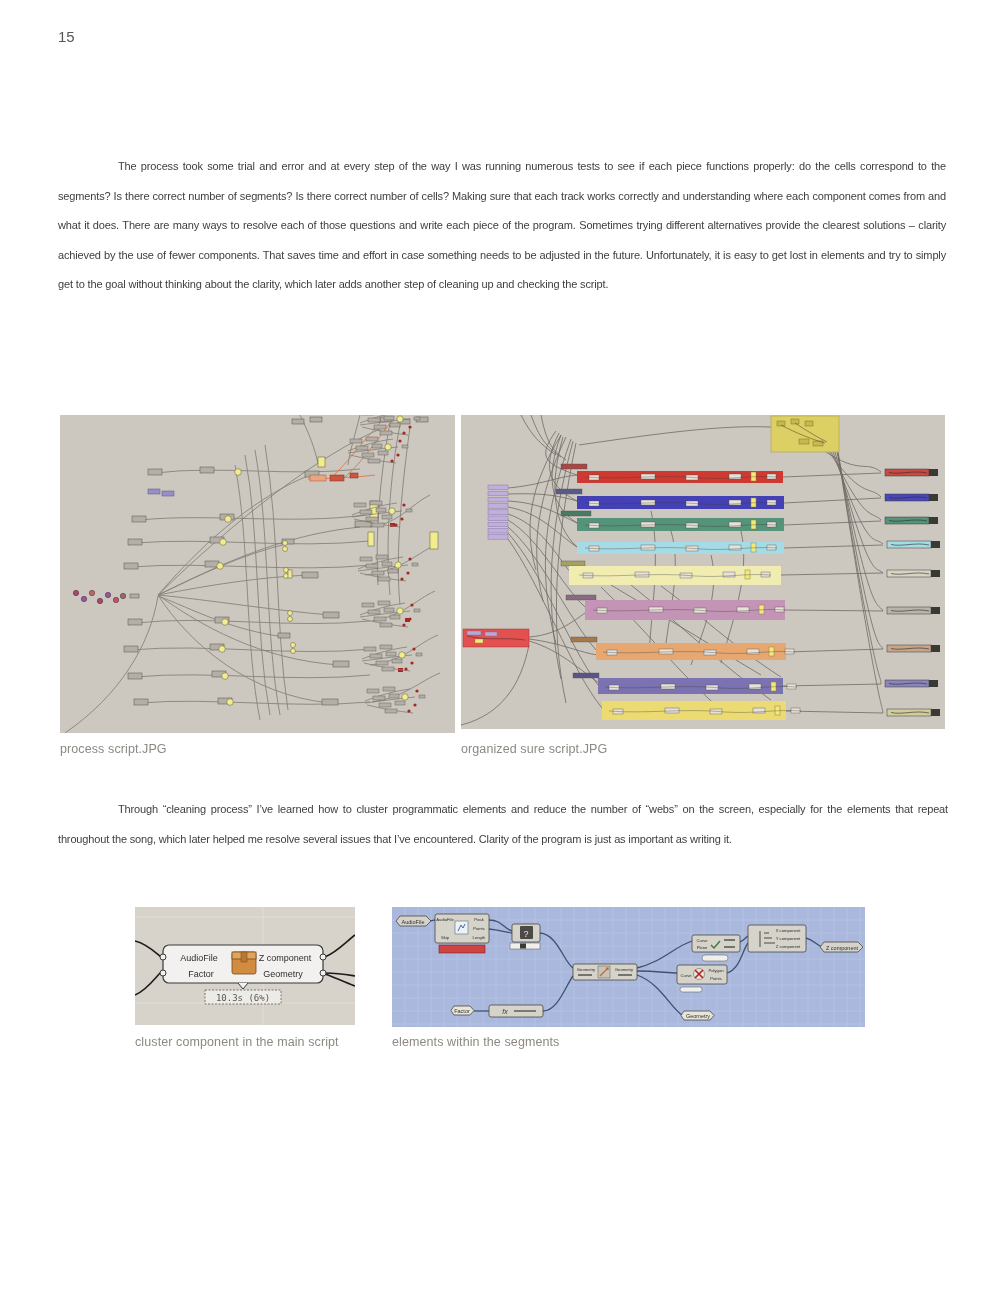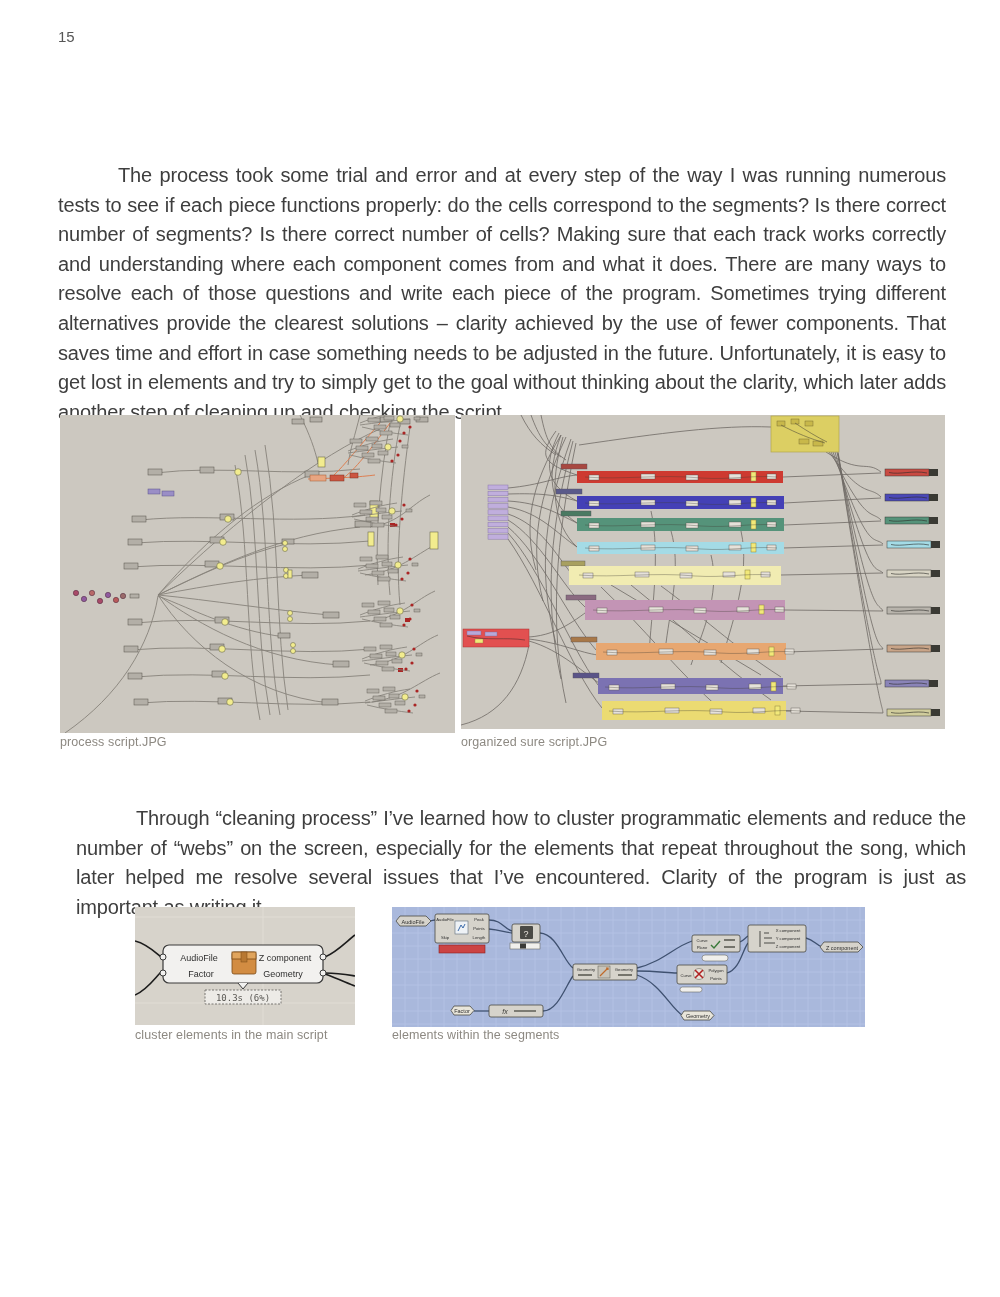--- a/index.html
+++ b/index.html
@@ -1,25 +1,25 @@
 <!DOCTYPE html>
 <html><head>
 <meta charset="utf-8">
 <style>
   html,body{margin:0;padding:0;background:#ffffff;}
   .page{position:relative;width:1000px;height:1297px;background:#ffffff;
         font-family:"Liberation Sans",sans-serif;overflow:hidden;}
   .pageno{position:absolute;left:58px;top:28px;font-size:15px;color:#565656;}
-  .para{position:absolute;color:#3e3e3e;font-size:20px;line-height:29.6px;
+  .para{position:absolute;color:#3e3e3e;font-size:11px;line-height:29.6px;
         text-align:justify;text-indent:60px;letter-spacing:-0.15px;}
   .p1{left:58px;top:141px;width:888px;}
-  .p2{left:76px;top:784px;width:890px;}
+  .p2{left:58px;top:784px;width:890px;}
   .fig{position:absolute;}
   .fig svg{display:block;}
-  .caption{position:absolute;font-size:12.5px;color:#8d8982;letter-spacing:0.1px;}
+  .caption{position:absolute;font-size:12.5px;color:#8d8982;letter-spacing:0.1px;margin-top:7px;}
   .svgtext{font-family:"Liberation Sans",sans-serif;}
   .monotext{font-family:"DejaVu Sans Mono",monospace;}
 </style>
 </head>
 <body>
 
 <div class="page">
 
   <div class="pageno">15</div>
 
@@ -472,16 +472,16 @@
         <text class="svgtext" x="396" y="41" font-size="4.2" fill="#2e2e2e" text-anchor="middle">Z component</text>
       </g>
 
       <g>
         <path d="M432,35 h34 l5,5 l-5,5 h-34 l-4,-5 z" fill="#d6d3cb" stroke="#4a4a42" stroke-width="0.8"></path>
         <text class="svgtext" x="450" y="42.5" font-size="5.5" fill="#2e2e2e" text-anchor="middle">Z component</text>
       </g>
     </svg>
   </div>
 
-  <div class="caption" style="left:135px;top:1028px;">cluster elements in the main script</div>
+  <div class="caption" style="left:135px;top:1028px;">cluster component in the main script</div>
   <div class="caption" style="left:392px;top:1028px;">elements within the segments</div>
 
 </div>
 
 </body></html>

